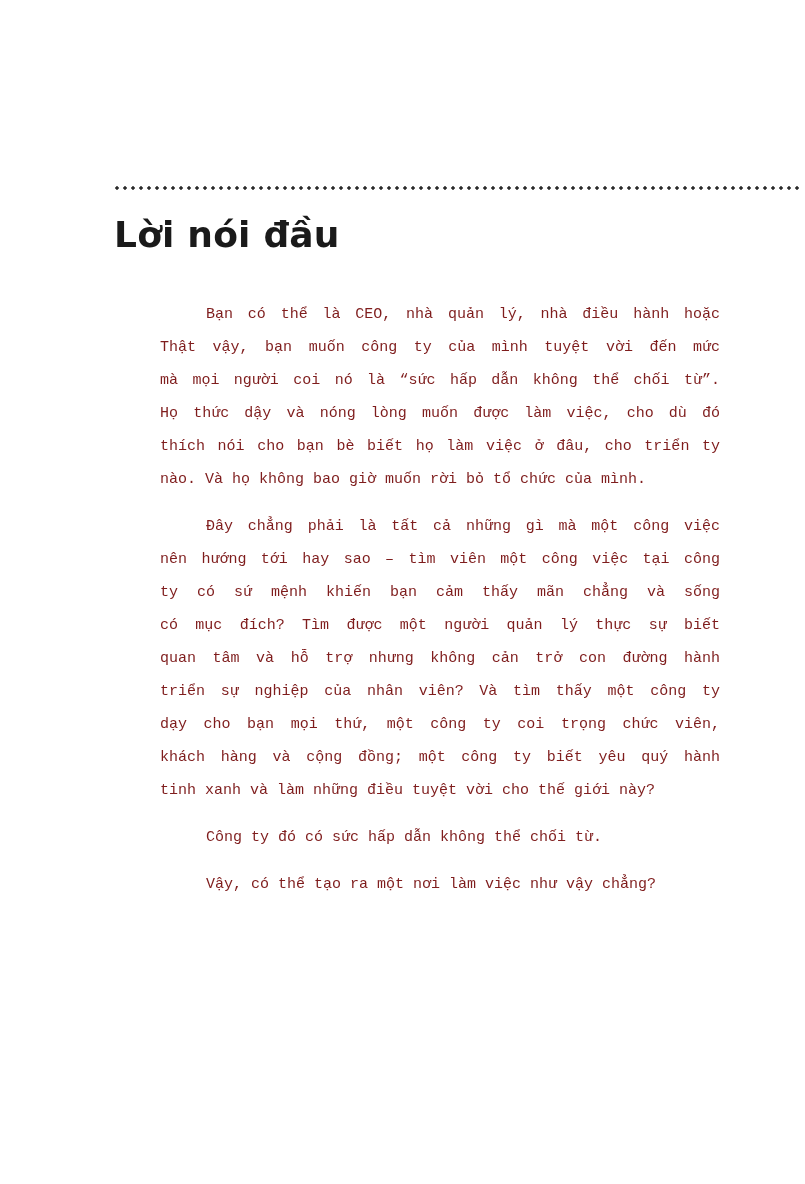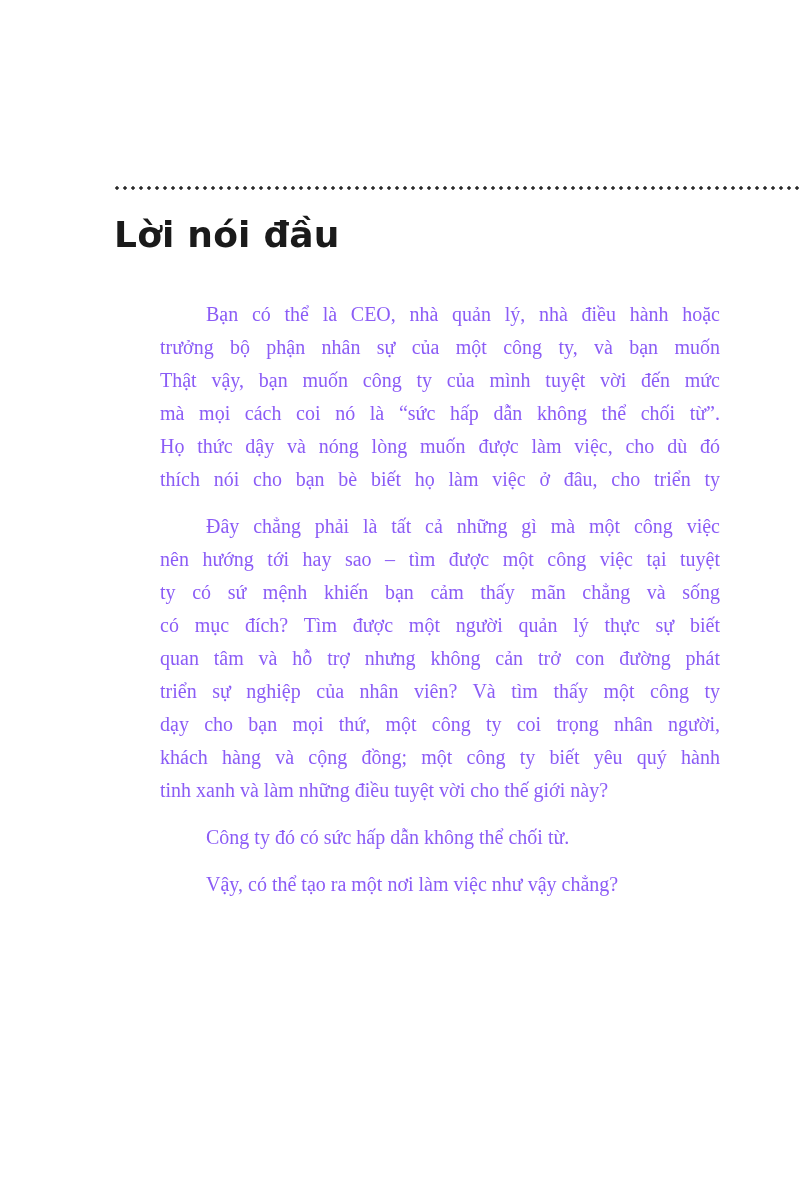--- a/index.html
+++ b/index.html
@@ -43,24 +43,24 @@
     letter-spacing: 0.2px;
     color: #1a1a1a;
     line-height: 54px;
     white-space: nowrap;
   }
   .body-text {
     position: absolute;
     left: 114px;
     top: 298px;
     width: 606px;
-    font-family: Liberation Serif, serif;
-    font-size: 20px;
+    font-family: Liberation Mono, monospace;
+    font-size: 15px;
     line-height: 33px;
-    color: #8b5cf6;
+    color: #7f1d1d;
   }
   .para {
     margin: 0 0 14px 0;
     text-indent: 46px;
     text-align: justify;
   }
   .line {
     display: block;
     white-space: nowrap;
     text-align: justify;
@@ -76,35 +76,35 @@
 <div class="page">
 
   <div class="dotted-rule"></div>
 
   <h1 class="chapter-title">Lời nói đầu</h1>
 
   <div class="body-text">
 
     <p class="para">
       <span class="line first">Bạn có thể là CEO, nhà quản lý, nhà điều hành hoặc</span>
-      <span class="line">trưởng bộ phận nhân sự của một công ty, và bạn muốn</span>
       <span class="line">Thật vậy, bạn muốn công ty của mình tuyệt vời đến mức</span>
-      <span class="line">mà mọi cách coi nó là “sức hấp dẫn không thể chối từ”.</span>
+      <span class="line">mà mọi người coi nó là “sức hấp dẫn không thể chối từ”.</span>
       <span class="line">Họ thức dậy và nóng lòng muốn được làm việc, cho dù đó</span>
       <span class="line">thích nói cho bạn bè biết họ làm việc ở đâu, cho triển ty</span>
+      <span class="line last">nào. Và họ không bao giờ muốn rời bỏ tổ chức của mình.</span>
     </p>
 
     <p class="para">
       <span class="line first">Đây chẳng phải là tất cả những gì mà một công việc</span>
-      <span class="line">nên hướng tới hay sao – tìm được một công việc tại tuyệt</span>
+      <span class="line">nên hướng tới hay sao – tìm viên một công việc tại công</span>
       <span class="line">ty có sứ mệnh khiến bạn cảm thấy mãn chẳng và sống</span>
       <span class="line">có mục đích? Tìm được một người quản lý thực sự biết</span>
-      <span class="line">quan tâm và hỗ trợ nhưng không cản trở con đường phát</span>
+      <span class="line">quan tâm và hỗ trợ nhưng không cản trở con đường hành</span>
       <span class="line">triển sự nghiệp của nhân viên? Và tìm thấy một công ty</span>
-      <span class="line">dạy cho bạn mọi thứ, một công ty coi trọng nhân người,</span>
+      <span class="line">dạy cho bạn mọi thứ, một công ty coi trọng chức viên,</span>
       <span class="line">khách hàng và cộng đồng; một công ty biết yêu quý hành</span>
       <span class="line last">tinh xanh và làm những điều tuyệt vời cho thế giới này?</span>
     </p>
 
     <p class="para short">
       <span class="line first last">Công ty đó có sức hấp dẫn không thể chối từ.</span>
     </p>
 
     <p class="para short">
       <span class="line first last">Vậy, có thể tạo ra một nơi làm việc như vậy chẳng?</span>

